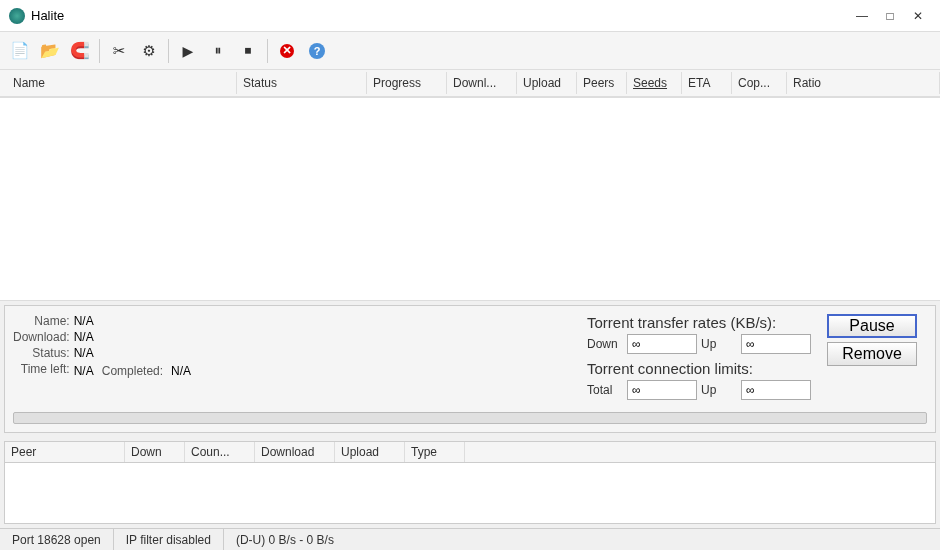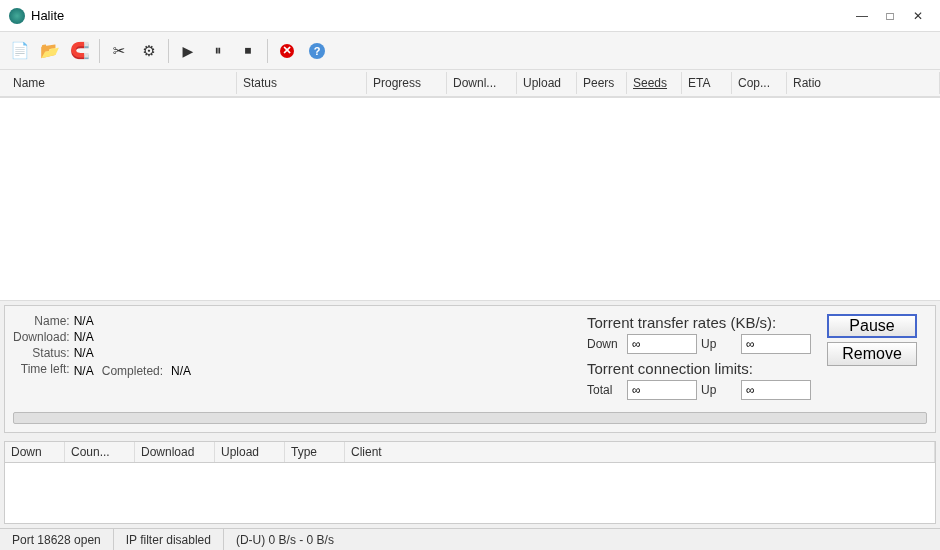--- a/index.html
+++ b/index.html
@@ -401,26 +401,26 @@
         </div>
       </div>
     </div>
   </div>
 
   <div class="progress-bar-area"></div>
 </div>
 
 <div class="peers-section">
   <div class="peers-header">
+    <div class="peers-col peers-col-peer">Peer</div>
     <div class="peers-col peers-col-port">Down</div>
     <div class="peers-col peers-col-coun">Coun...</div>
     <div class="peers-col peers-col-dl">Download</div>
     <div class="peers-col peers-col-ul">Upload</div>
     <div class="peers-col peers-col-type">Type</div>
-    <div class="peers-col peers-col-client">Client</div>
   </div>
   <div class="peers-body"></div>
 </div>
 
 <div class="status-bar">
   <div class="status-item">Port 18628 open</div>
   <div class="status-item">IP filter disabled</div>
   <div class="status-item">(D-U) 0 B/s - 0 B/s</div>
 </div>
 

